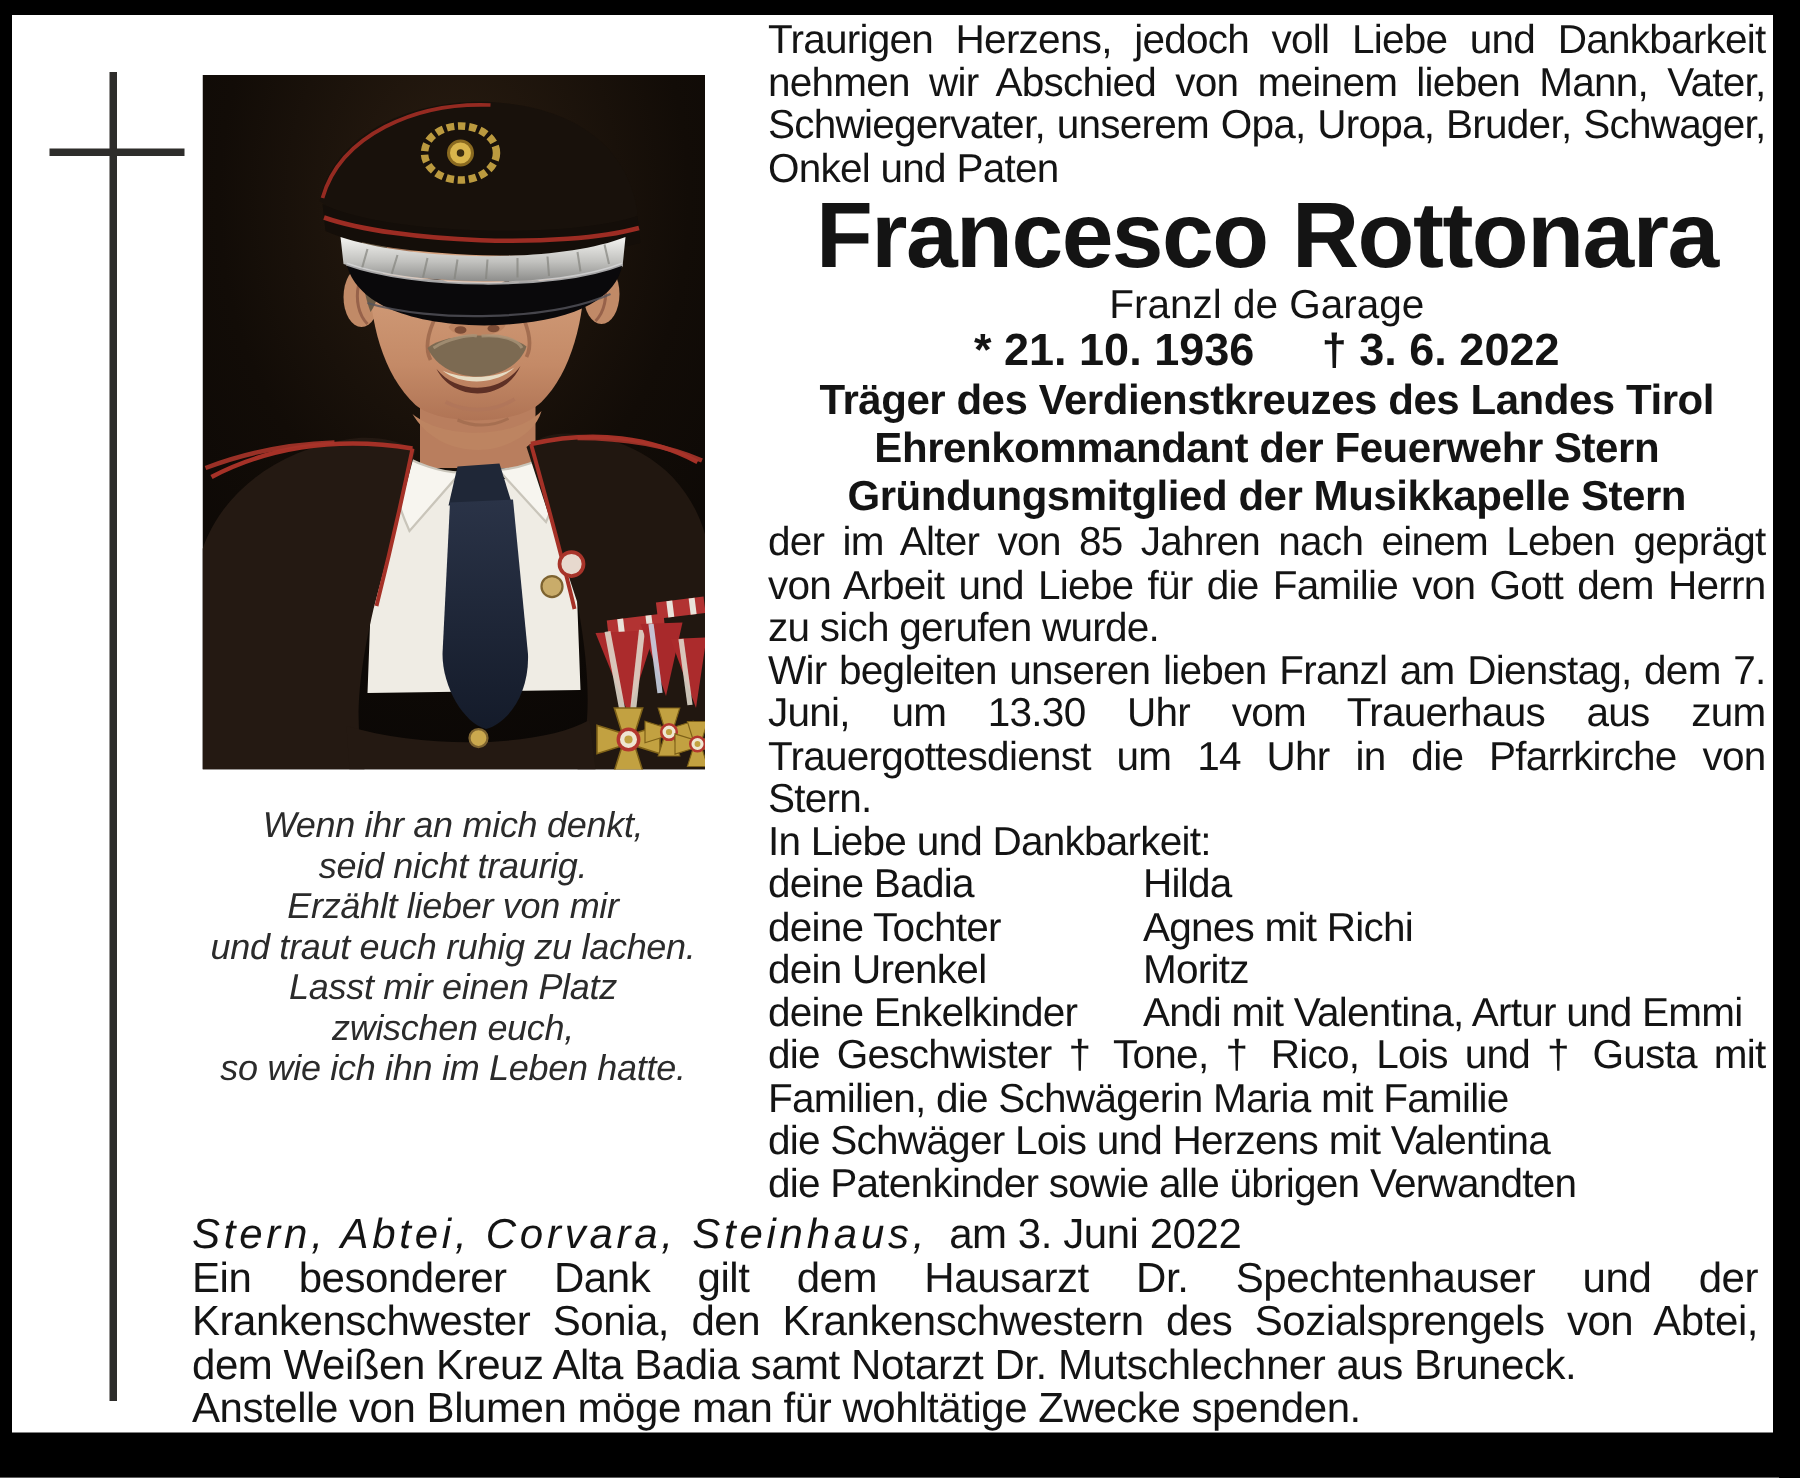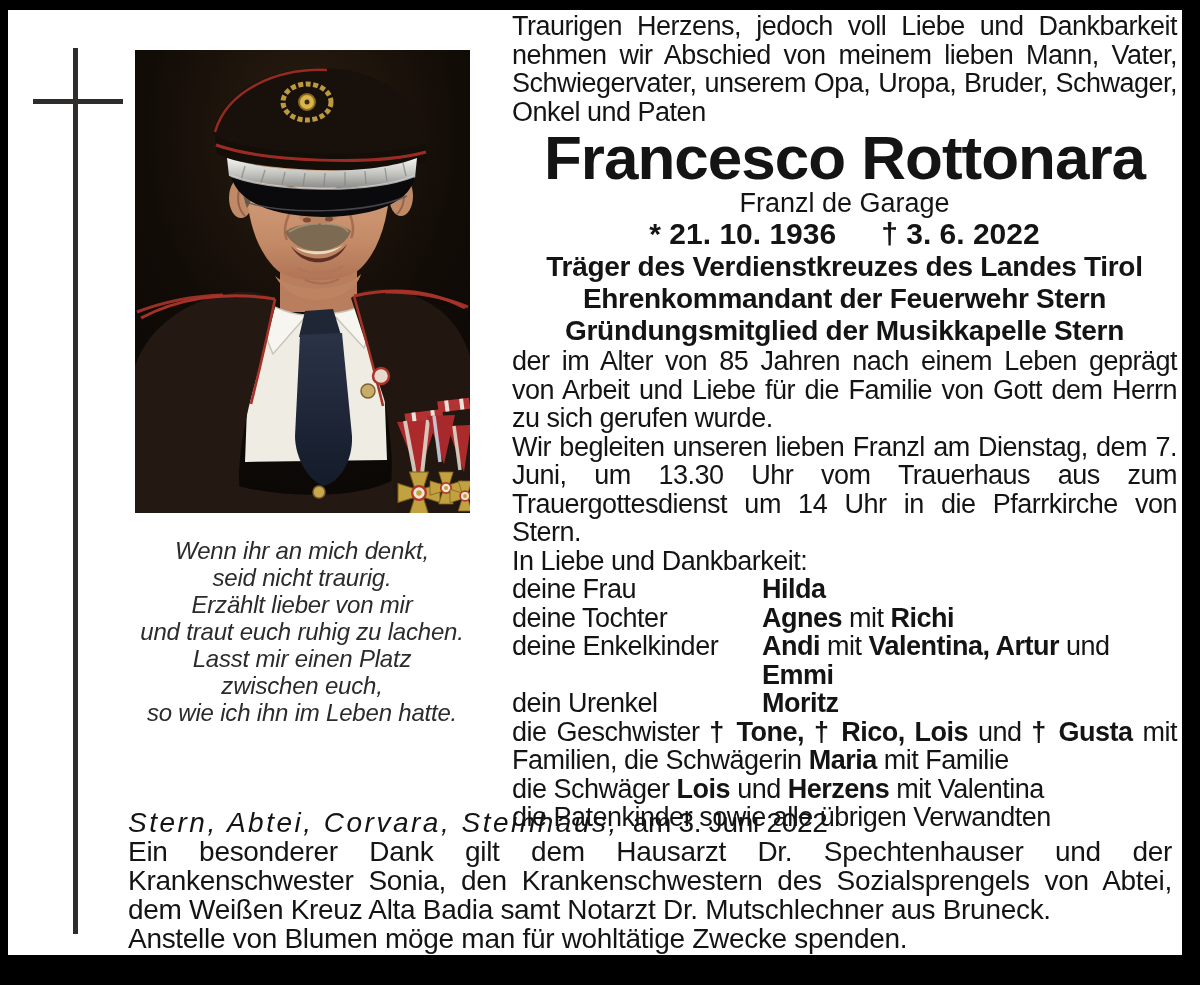--- a/index.html
+++ b/index.html
@@ -23,21 +23,21 @@
   .just { text-align:justify; }
   .name { font-size:62px; line-height:64px; font-weight:bold; text-align:center;
           letter-spacing:-1px; white-space:nowrap; }
   .nickname { font-size:27px; line-height:27px; font-weight:normal; text-align:center; letter-spacing:0; }
   .dates { font-size:30px; line-height:34px; font-weight:bold; text-align:center; letter-spacing:0; }
   .dates .died { margin-left:45px; }
   .honors { font-weight:bold; font-size:28px; line-height:32px; text-align:center; letter-spacing:-0.3px; }
   .frow { display:flex; }
   .flabel { width:250px; flex:none; }
   .fvalue { flex:1; }
-  .b { font-weight:bold; }
+  .b { font-weight:normal; }
 
   .bottom { position:absolute; left:128px; top:808px; width:1044px;
             font-size:28px; line-height:29px; letter-spacing:-0.3px; }
   .bottom p { margin:0; }
   .places { letter-spacing:2.5px;font-style:italic; }
   .cdate { margin-left:14px; }
 
   .footer { position:absolute; left:24px; top:998px; font-size:11px; letter-spacing:-0.2px; color:#f9a8d4; }
 </style>
 </head>
@@ -204,34 +204,34 @@
       <div>Träger des Verdienstkreuzes des Landes Tirol</div>
       <div>Ehrenkommandant der Feuerwehr Stern</div>
       <div>Gründungsmitglied der Musikkapelle Stern</div>
     </div>
     <p class="just">der im Alter von 85 Jahren nach einem Leben geprägt von Arbeit und Liebe für die Familie von Gott dem Herrn zu sich gerufen wurde.</p>
     <p class="just">Wir begleiten unseren lieben Franzl am Dienstag, dem 7. Juni, um 13.30 Uhr vom Trauerhaus aus zum Trauergottesdienst um 14 Uhr in die Pfarrkirche von Stern.</p>
     <div>In Liebe und Dankbarkeit:</div>
 
     <div>
       <div class="frow">
-        <span class="flabel">deine Frau</span>
+        <span class="flabel">deine Badia</span>
         <span class="fvalue"><span class="b">Hilda</span></span>
       </div>
       <div class="frow">
         <span class="flabel">deine Tochter</span>
         <span class="fvalue"><span class="b">Agnes</span><span> mit </span><span class="b">Richi</span></span>
       </div>
       <div class="frow">
+        <span class="flabel">dein Urenkel</span>
+        <span class="fvalue"><span class="b">Moritz</span></span>
+      </div>
+      <div class="frow">
         <span class="flabel">deine Enkelkinder</span>
         <span class="fvalue"><span class="b">Andi</span><span> mit </span><span class="b">Valentina, Artur</span><span> und </span><span class="b">Emmi</span></span>
-      </div>
-      <div class="frow">
-        <span class="flabel">dein Urenkel</span>
-        <span class="fvalue"><span class="b">Moritz</span></span>
       </div>
     </div>
 
     <p class="just"><span>die Geschwister </span><span class="b">† Tone, † Rico, Lois</span><span> und </span><span class="b">† Gusta</span><span> mit Familien, die Schwägerin </span><span class="b">Maria</span><span> mit Familie</span></p>
     <p><span>die Schwäger </span><span class="b">Lois</span><span> und </span><span class="b">Herzens</span><span> mit Valentina</span></p>
     <p><span>die Patenkinder sowie alle übrigen Verwandten</span></p>
   </div>
 
   <div class="bottom">
     <div>

